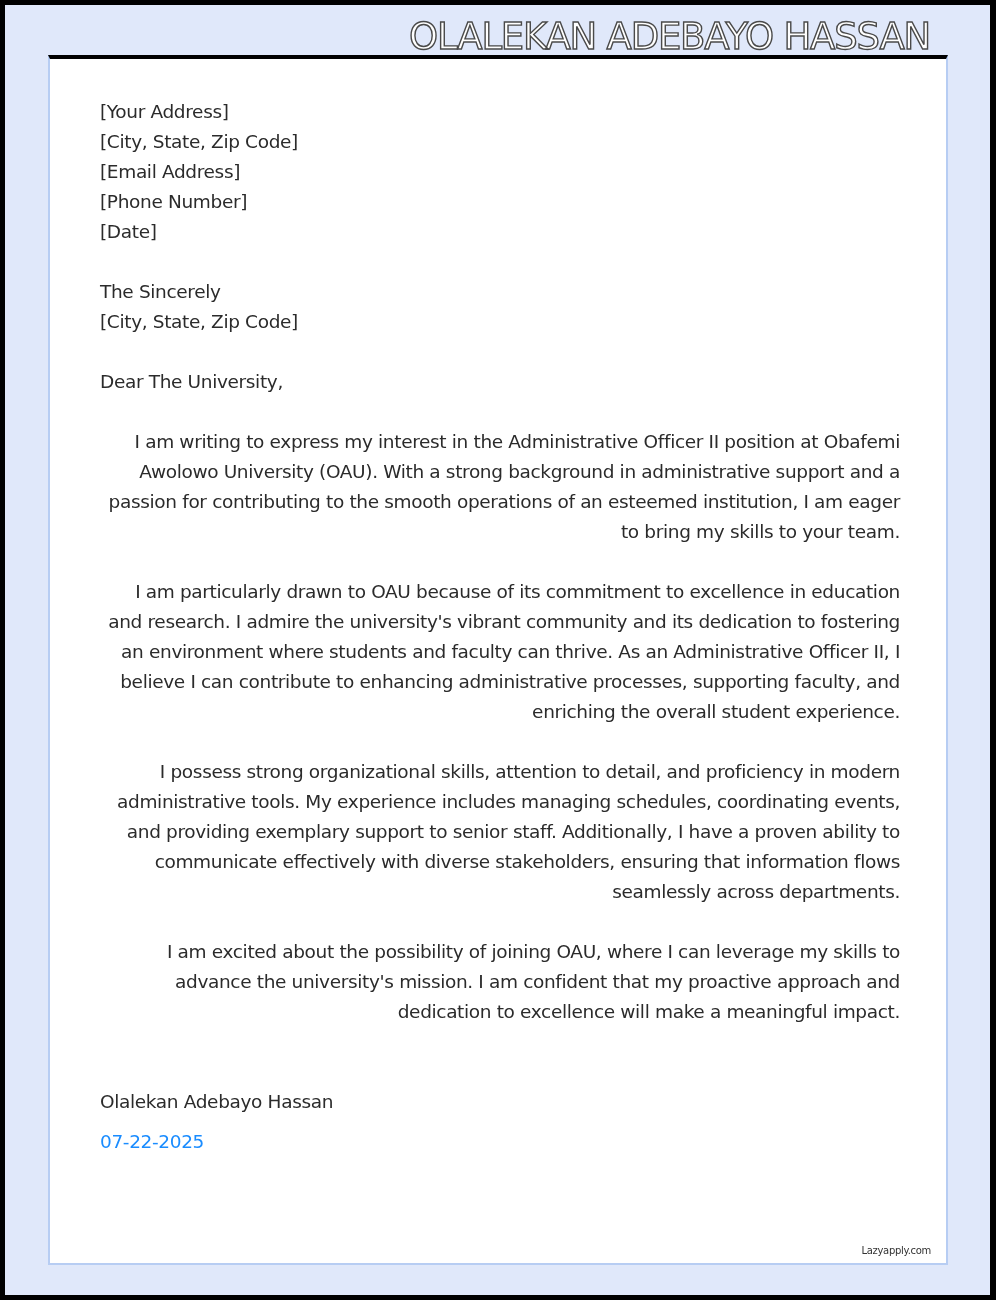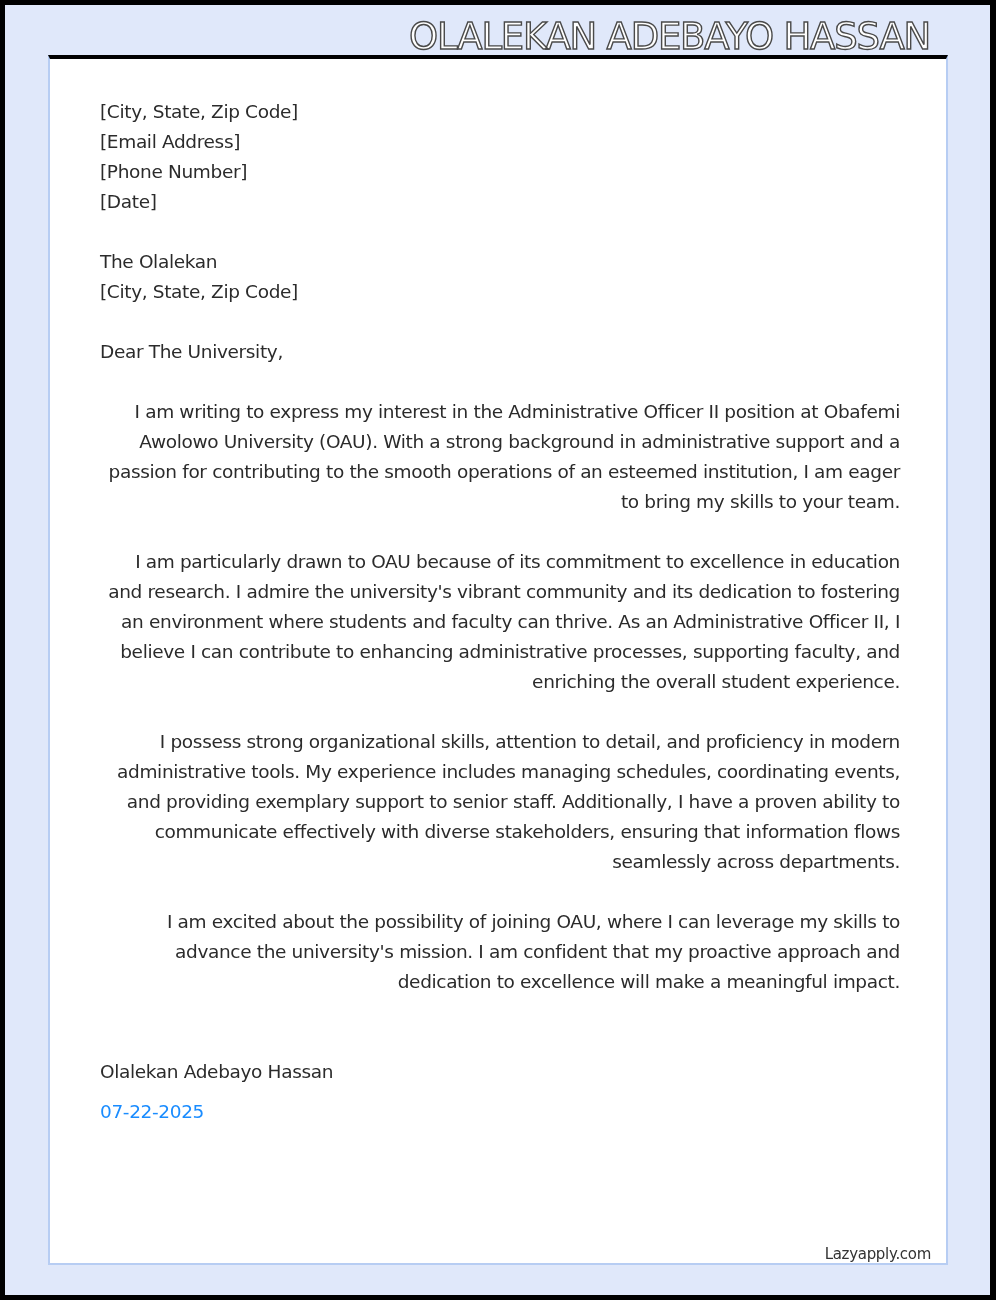--- a/index.html
+++ b/index.html
@@ -69,43 +69,44 @@
       display: block;
       color: #1a8cff;
       margin-top: 10px;
       text-decoration: none;
     }
     .watermark {
       position: absolute;
       right: 59px;
       top: 1240px;
       font-family: "DejaVu Sans", sans-serif;
-      font-size: 15px;
+      font-size: 10px;
       color: #333333;
       letter-spacing: -0.3px;
     }
   </style>
 </head>
 <body>
 
 <div class="frame">
   <div class="header-name">OLALEKAN ADEBAYO HASSAN</div>
 
   <div class="card"></div>
 
   <div class="letter">
     <div>
+      <span class="line">[Your Address]</span>
       <span class="line">[City, State, Zip Code]</span>
       <span class="line">[Email Address]</span>
       <span class="line">[Phone Number]</span>
       <span class="line">[Date]</span>
     </div>
     <span class="gap"></span>
     <div>
-      <span class="line">The Olalekan</span>
+      <span class="line">The Sincerely</span>
       <span class="line">[City, State, Zip Code]</span>
     </div>
     <span class="gap"></span>
     <span class="line">Dear The University,</span>
     <span class="gap"></span>
     <p class="para">I am writing to express my interest in the Administrative Officer II position at Obafemi Awolowo University (OAU). With a strong background in administrative support and a passion for contributing to the smooth operations of an esteemed institution, I am eager to bring my skills to your team.</p>
     <span class="gap"></span>
     <p class="para">I am particularly drawn to OAU because of its commitment to excellence in education and research. I admire the university's vibrant community and its dedication to fostering an environment where students and faculty can thrive. As an Administrative Officer II, I believe I can contribute to enhancing administrative processes, supporting faculty, and enriching the overall student experience.</p>
     <span class="gap"></span>
     <p class="para">I possess strong organizational skills, attention to detail, and proficiency in modern administrative tools. My experience includes managing schedules, coordinating events, and providing exemplary support to senior staff. Additionally, I have a proven ability to communicate effectively with diverse stakeholders, ensuring that information flows seamlessly across departments.</p>

